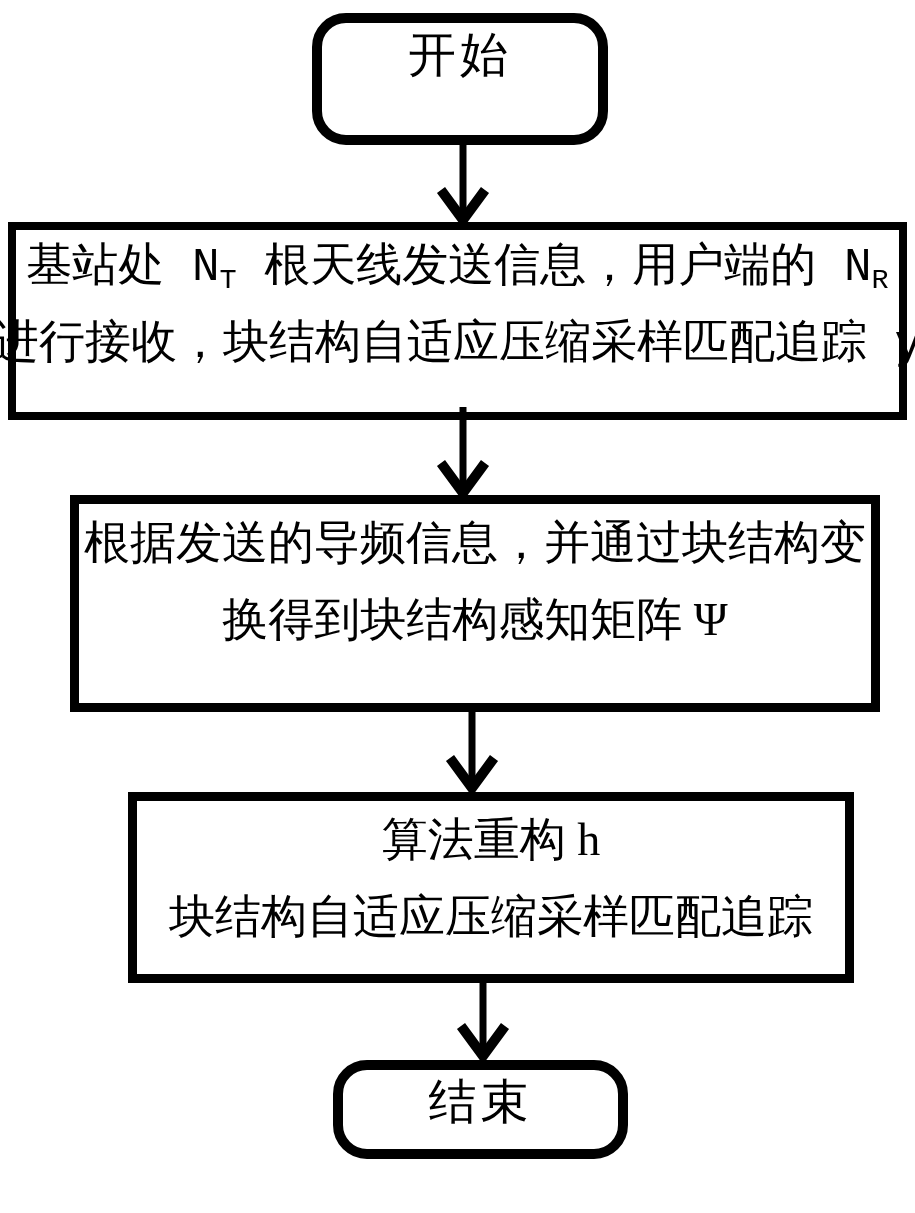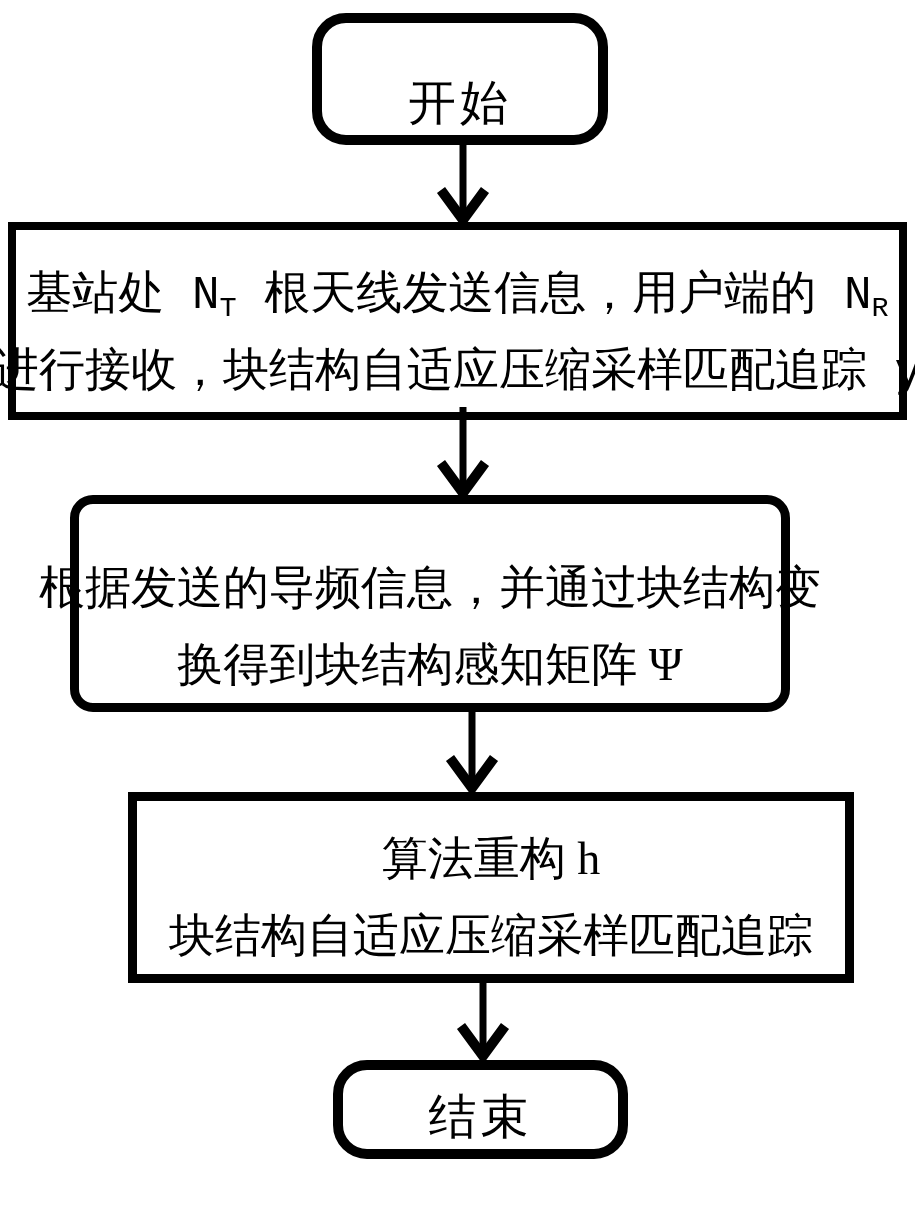--- a/index.html
+++ b/index.html
@@ -17,39 +17,39 @@
     background: var(--bg);
     font-family: "Liberation Serif", "DejaVu Serif", serif;
     color: var(--stroke);
     overflow: hidden;
   }
   .node {
     position: absolute;
     display: flex;
     flex-direction: column;
     align-items: center;
-    justify-content: flex-end;
+    justify-content: flex-start;
     text-align: center;
     background: var(--bg);
   }
   .terminal {
     border: 10px solid var(--stroke);
     border-radius: 34px;
     font-size: 48px;
     letter-spacing: 4px;
   }
   .process {
     border: 9px solid var(--stroke);
     font-size: 46px;
     line-height: 77px;
   }
   .node-start { left: 312px; top: 13px;  width: 296px; height: 132px; }
   .node-end   { left: 333px; top: 1060px; width: 295px; height: 99px; }
   .node-step1 { left: 8px;   top: 222px; width: 899px; height: 198px; border-width: 8px; font-family: Liberation Mono, monospace; }
-  .node-step2 { left: 70px;  top: 495px; width: 720px; height: 217px; border-radius: 23px; }
+  .node-step2 { left: 70px;  top: 495px; width: 810px; height: 217px; }
   .node-step3 { left: 128px; top: 792px; width: 726px; height: 191px; }
   .line { white-space: nowrap; }
   sub {
     font-size: 0.62em;
     vertical-align: baseline;
     position: relative;
     top: 0.28em;
     line-height: 0;
   }
   .arrow {

